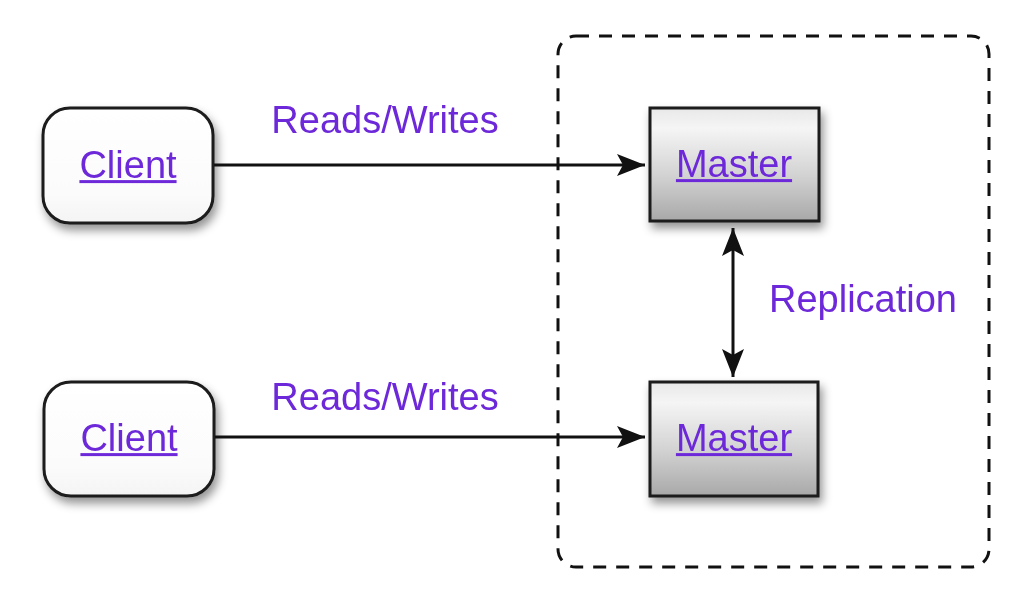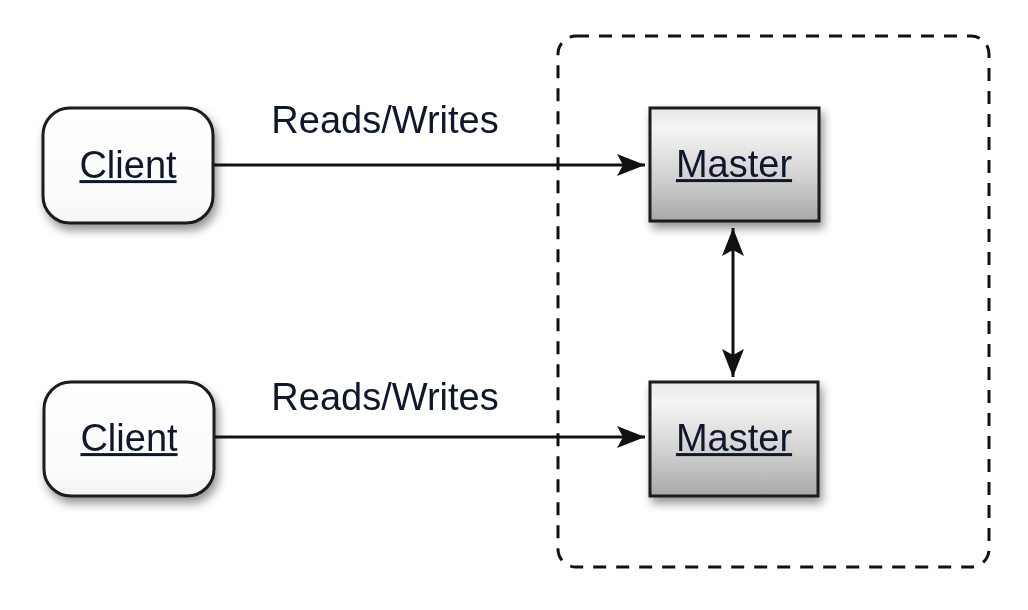--- a/index.html
+++ b/index.html
@@ -16,21 +16,21 @@
     overflow: hidden;
   }
   .stage svg {
     position: absolute;
     left: 0;
     top: 0;
   }
   .label {
     position: absolute;
     transform: translate(-50%, -50%);
-    color: #0f172a;
+    color: #6d28d9;
     font-size: 38px;
     line-height: 1.1;
     white-space: nowrap;
     letter-spacing: 0px;
     user-select: none;
   }
   .node-label { font-size: 38px; text-decoration: underline; }
   .edge-label { font-size: 38px; }
 </style>
 </head>
@@ -73,14 +73,15 @@
     <line x1="733" y1="228" x2="733" y2="377" stroke="#111111" stroke-width="3" marker-start="url(#arrowHead)" marker-end="url(#arrowHead)"></line>
   </svg>
 
   <div class="label node-label" style="left:128px; top:166px;">Client</div>
   <div class="label node-label" style="left:129px; top:439px;">Client</div>
   <div class="label node-label" style="left:734px; top:165px;">Master</div>
   <div class="label node-label" style="left:734px; top:439px;">Master</div>
 
   <div class="label edge-label" style="left:385px; top:121px;">Reads/Writes</div>
   <div class="label edge-label" style="left:385px; top:398px;">Reads/Writes</div>
+  <div class="label edge-label" style="left:863px; top:300px;">Replication</div>
 
 </div>
 
 </body></html>

